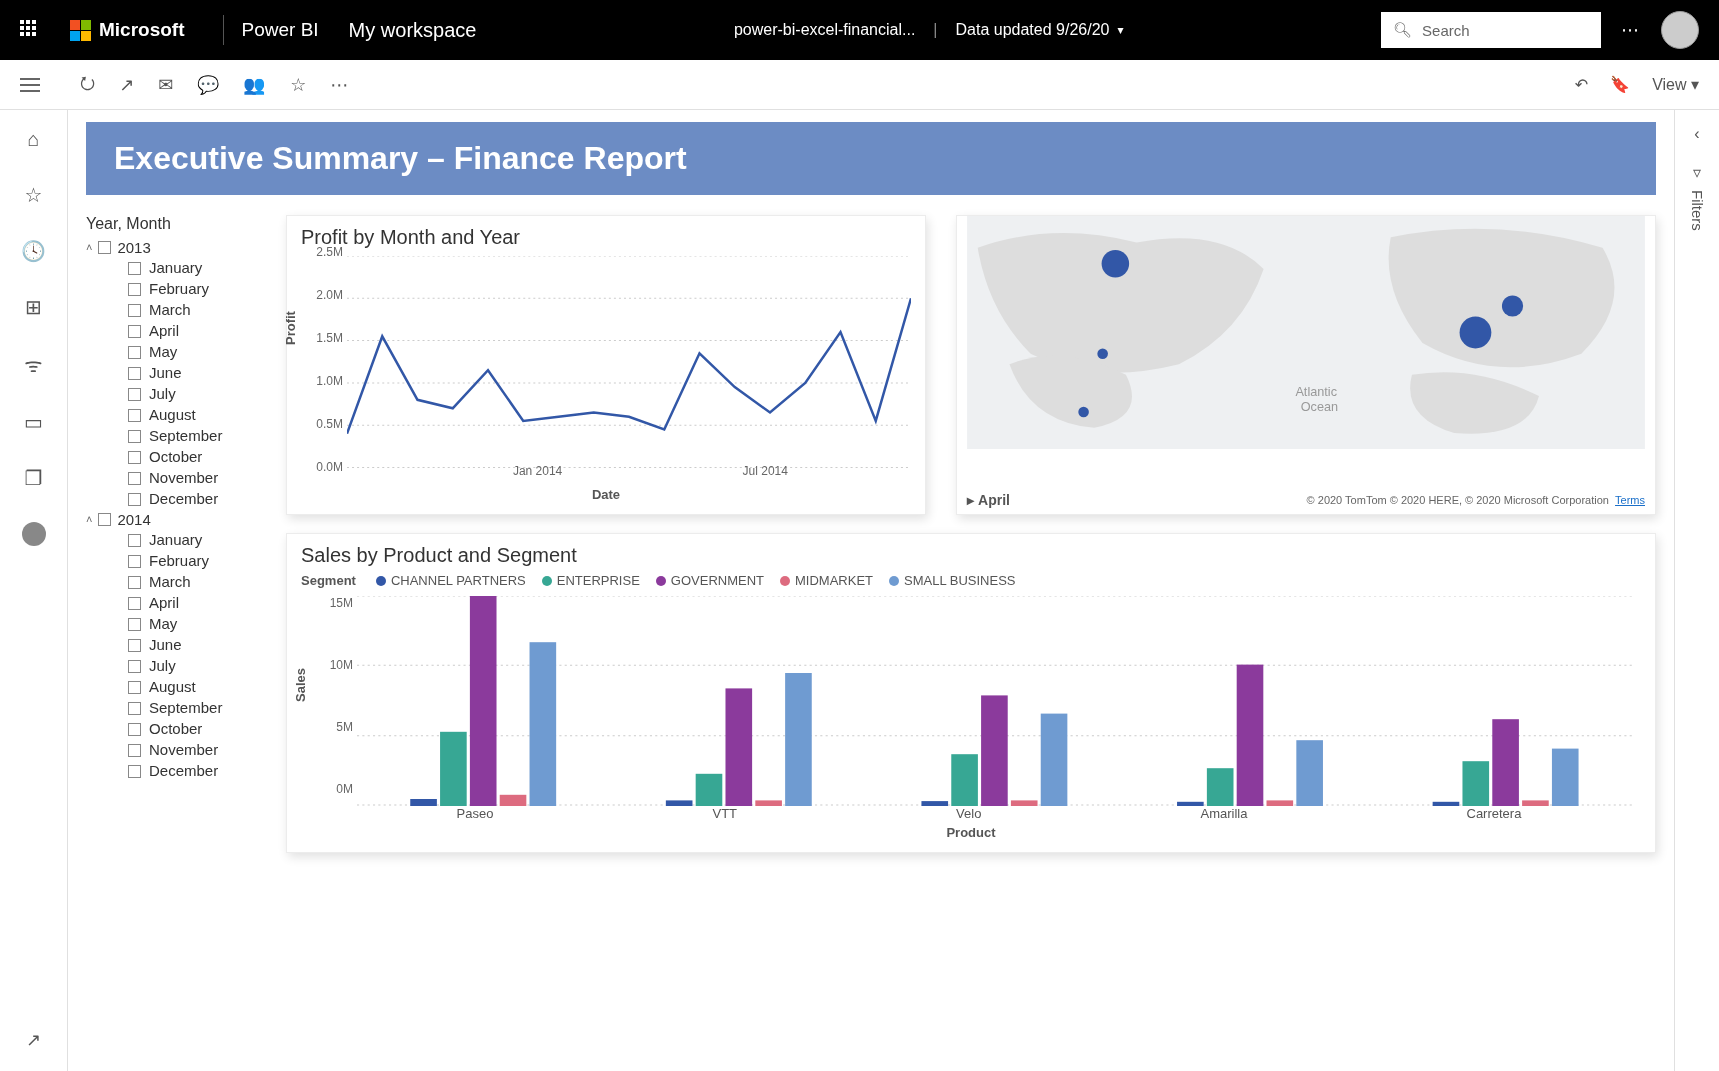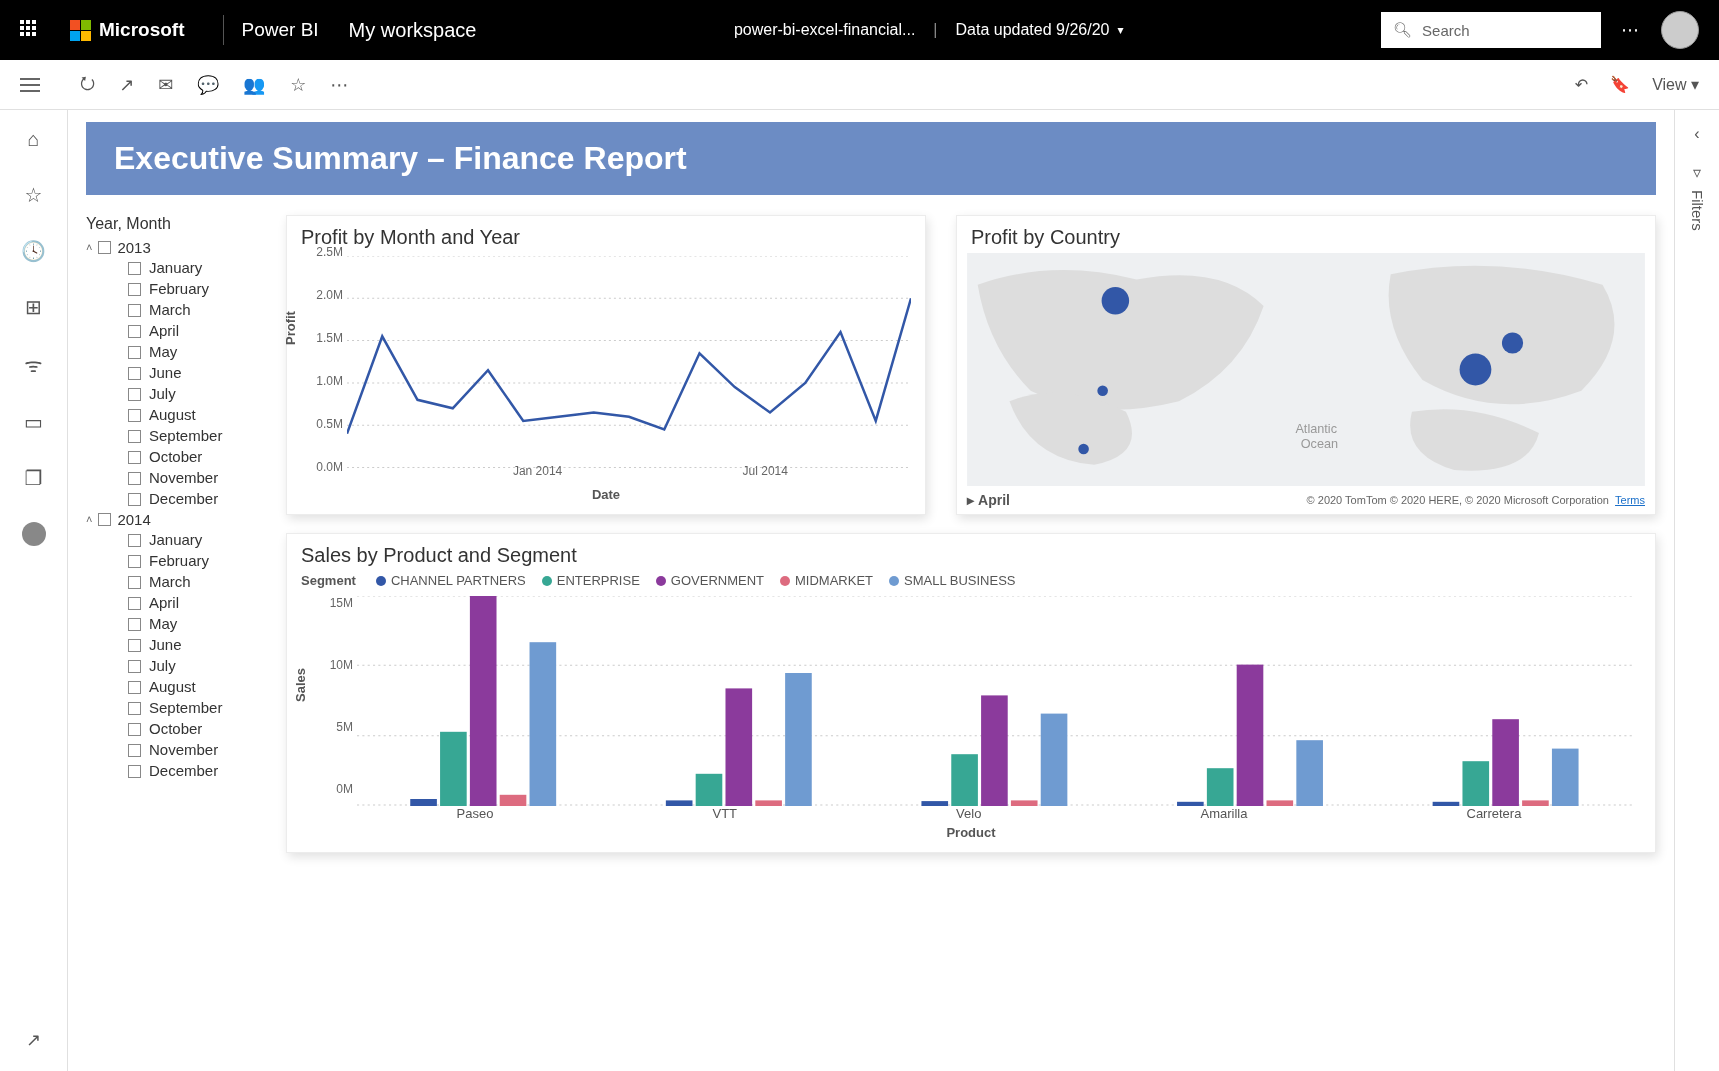--- a/index.html
+++ b/index.html
@@ -318,21 +318,20 @@
             <polyline id="linepath" fill="none" stroke="#3257a7" stroke-width="2.5" points="0,176.4 35,79.80000000000001 70,142.8 105,151.2 140,113.39999999999999 175,163.8 210,159.6 245,155.4 280,159.6 315,172.2 350,96.6 385,130.2 420,155.4 455,126 490,75.6 525,163.8 560,42"></polyline>
           </svg>
           <div class="xaxis-line" style="left:60px; right:14px;">
             <span style="position:absolute; left:26%;">Jan 2014</span>
             <span style="position:absolute; left:62%;">Jul 2014</span>
           </div>
           <div class="xlabel-line">Date</div>
         </div>
 
         <div class="card white mapcard">
-          <div class="ctitle">Profit by Country</div>
           <svg class="map-svg" viewBox="0 0 640 220">
             <rect width="640" height="220" fill="#eef0f2"></rect>
             <path d="M10,30 Q80,5 160,25 Q240,10 280,50 Q260,110 200,140 Q120,160 60,130 Q20,90 10,30 Z" fill="#ddd"></path>
             <path d="M40,140 Q90,120 150,150 Q170,190 120,200 Q60,195 40,140 Z" fill="#ddd"></path>
             <path d="M400,20 Q500,0 600,30 Q630,80 580,130 Q500,160 430,120 Q390,70 400,20 Z" fill="#ddd"></path>
             <path d="M420,150 Q480,140 540,170 Q530,210 460,205 Q410,190 420,150 Z" fill="#ddd"></path>
             <text x="310" y="170" font-size="12" fill="#999">Atlantic</text>
             <text x="315" y="184" font-size="12" fill="#999">Ocean</text>
             <circle cx="140" cy="45" r="13" fill="#3257a7"></circle>
             <circle cx="128" cy="130" r="5" fill="#3257a7"></circle>

